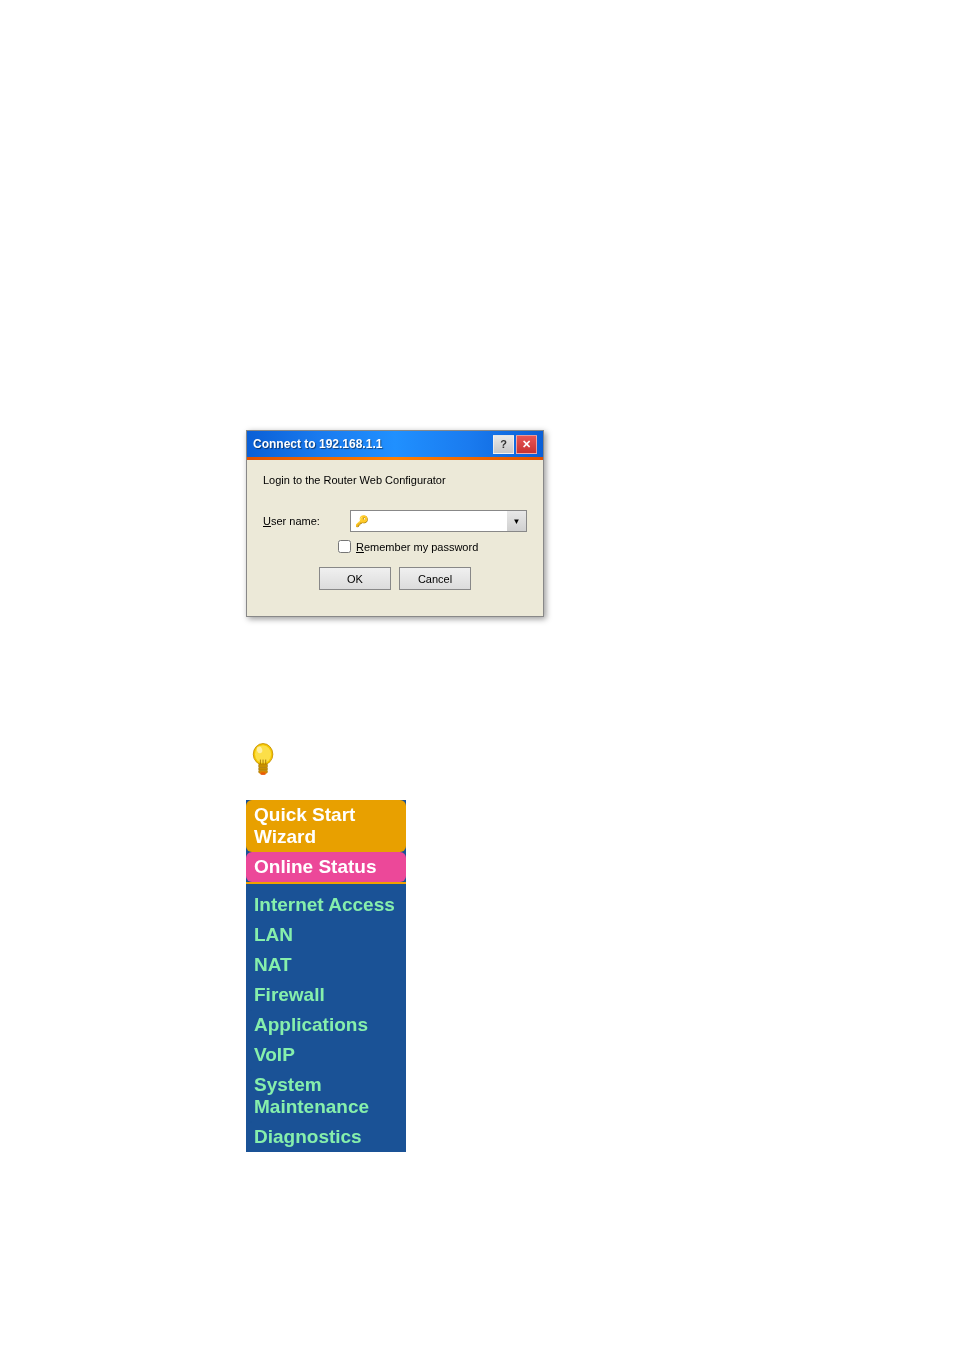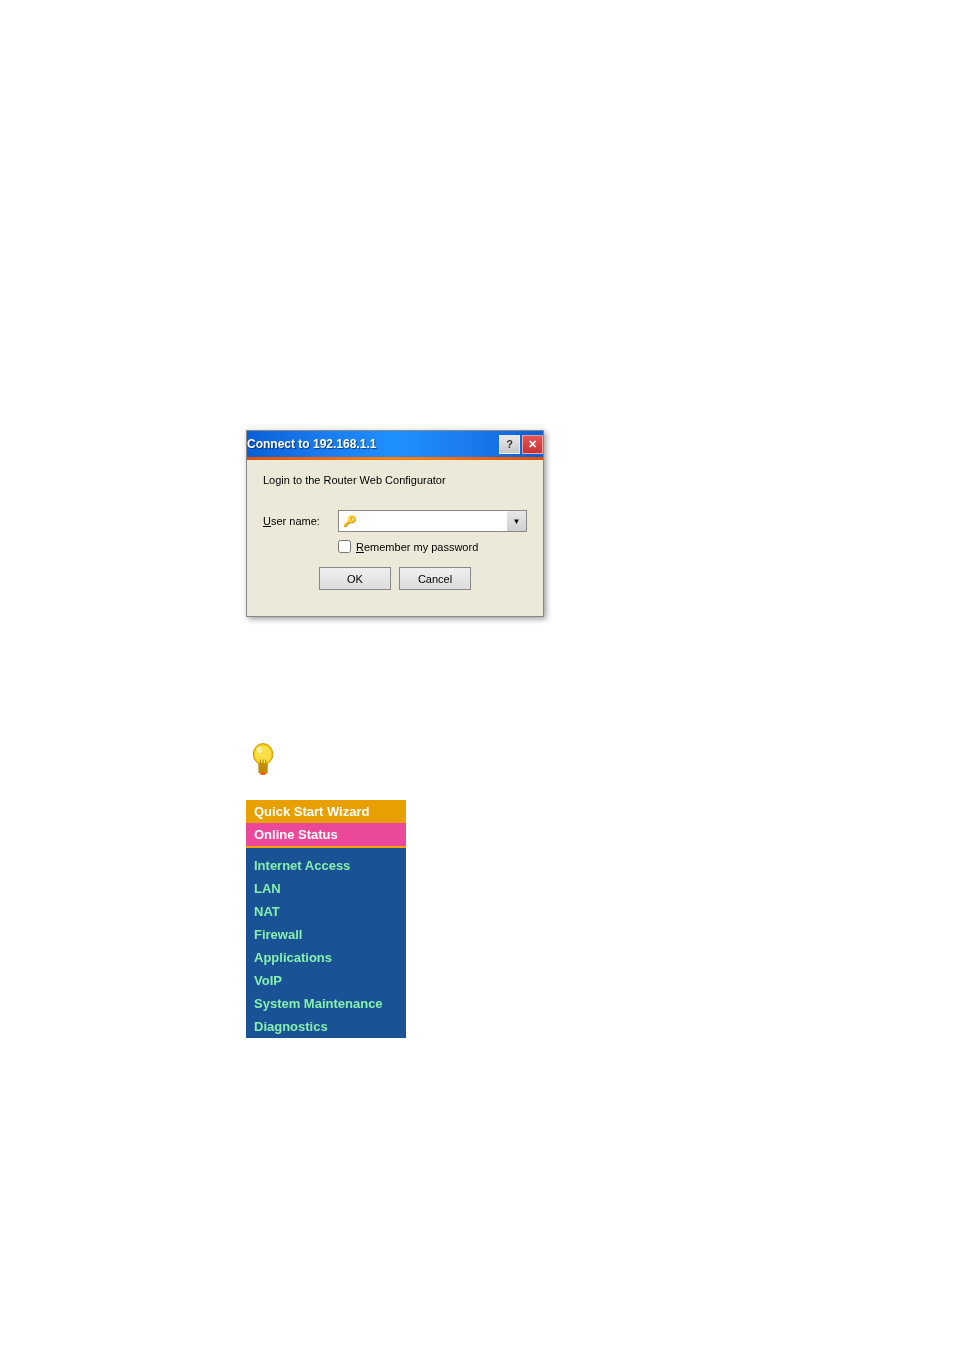--- a/index.html
+++ b/index.html
@@ -23,21 +23,21 @@
       border: 1px solid #888;
       box-shadow: 2px 2px 6px rgba(0,0,0,0.4);
     }
 
     .dialog-titlebar {
       background: linear-gradient(to right, #0a5fd6, #1a7bef, #2090ff, #1a7bef, #0a5fd6);
       height: 26px;
       display: flex;
       align-items: center;
       justify-content: space-between;
-      padding: 0 0;
+      padding: 0 6px;
       color: white;
       font-size: 12px;
       font-weight: bold;
     }
 
     .dialog-title-text {
       font-size: 12px;
       font-weight: bold;
       color: white;
       text-shadow: 1px 1px 1px rgba(0,0,0,0.5);
@@ -114,21 +114,21 @@
       margin-bottom: 24px;
     }
 
     .form-row {
       display: flex;
       align-items: center;
       margin-bottom: 8px;
     }
 
     .form-label {
-      width: 75px;
+      width: 87px;
       font-size: 11px;
       color: #000;
     }
 
     .form-label .underline {
       text-decoration: underline;
     }
 
     .form-input-container {
       display: flex;
@@ -218,24 +218,25 @@
     .nav-menu {
       position: absolute;
       left: 246px;
       top: 800px;
       width: 160px;
       background: #1a5296;
     }
 
     .nav-item {
       padding: 4px 8px;
-      font-size: 13px;
-      font-weight: bold;
-      cursor: pointer;
-      color: white;
+      font-size: 19px;
+      font-weight: bold;
+      cursor: pointer;
+      color: white;
+      border-radius: 6px;
     }
 
     .nav-item.highlight-yellow {
       background: #e8a000;
       color: white;
     }
 
     .nav-item.highlight-dark {
       background: #ec4899;
       font-weight: bold;

